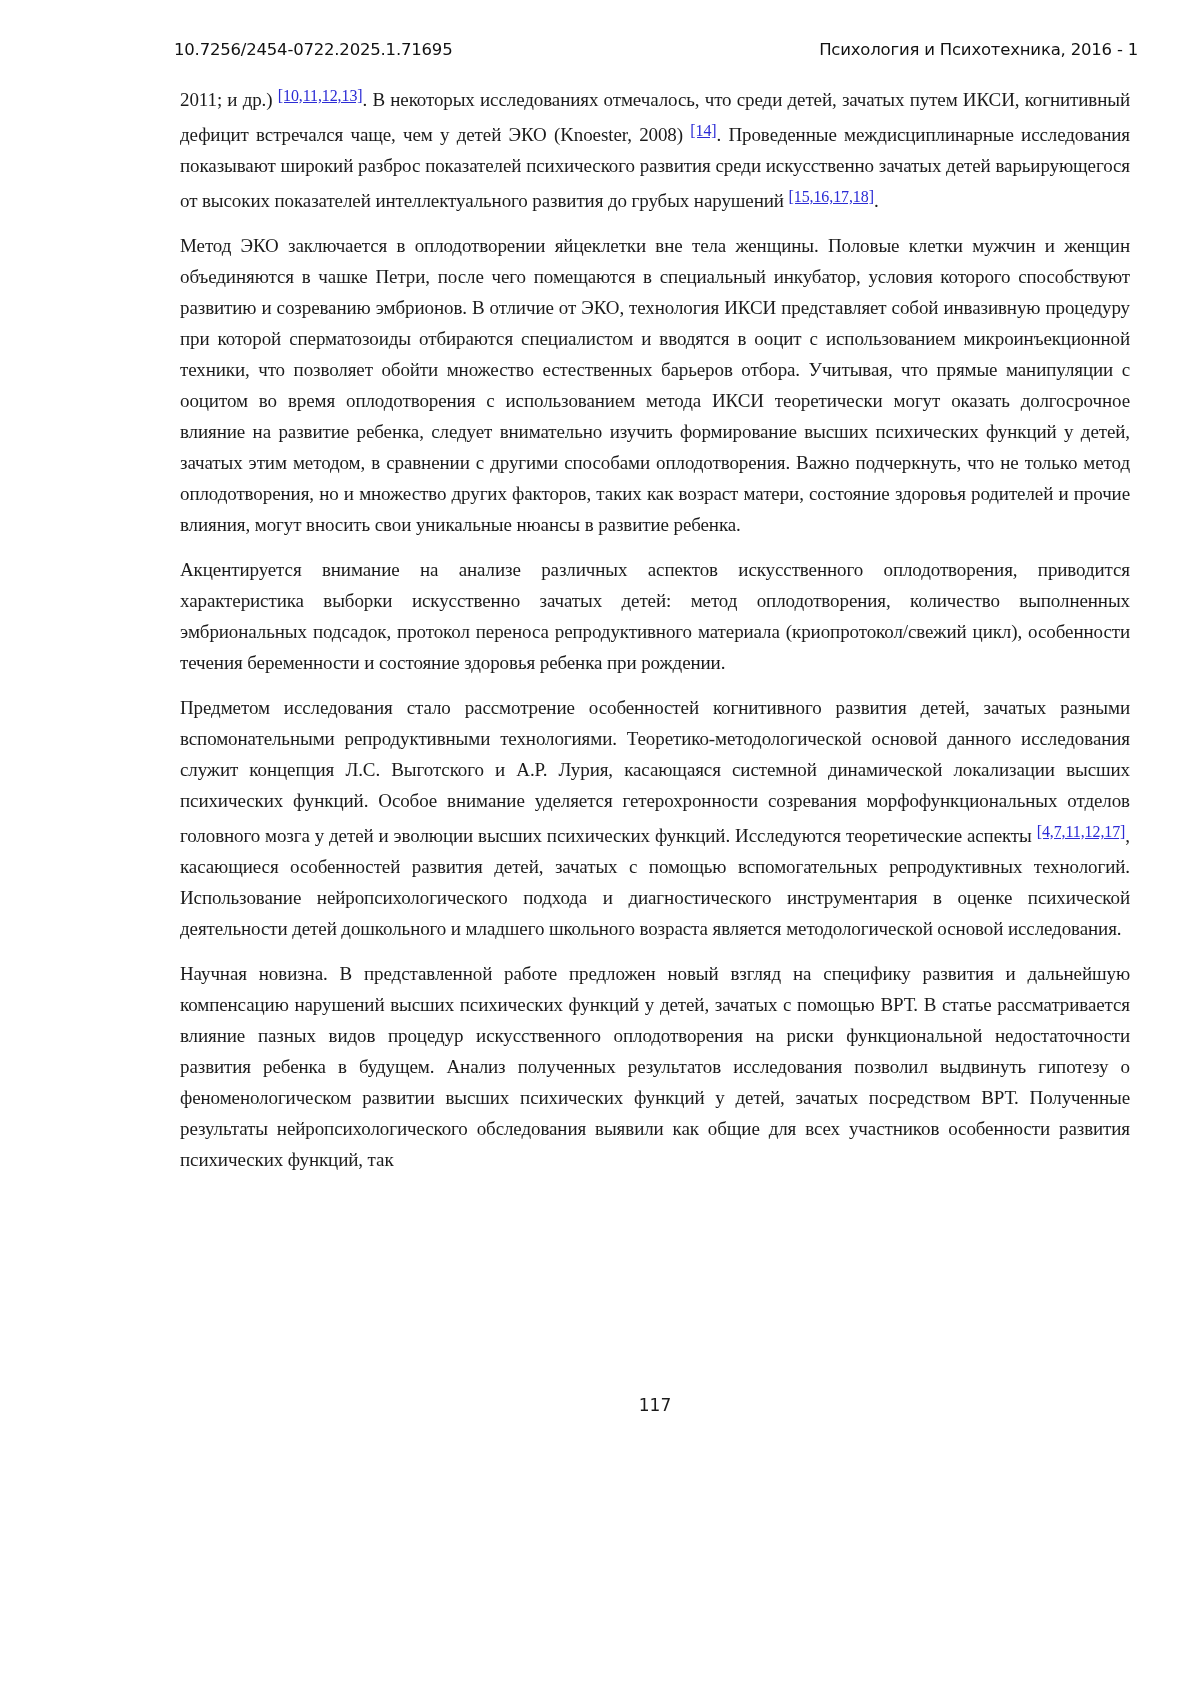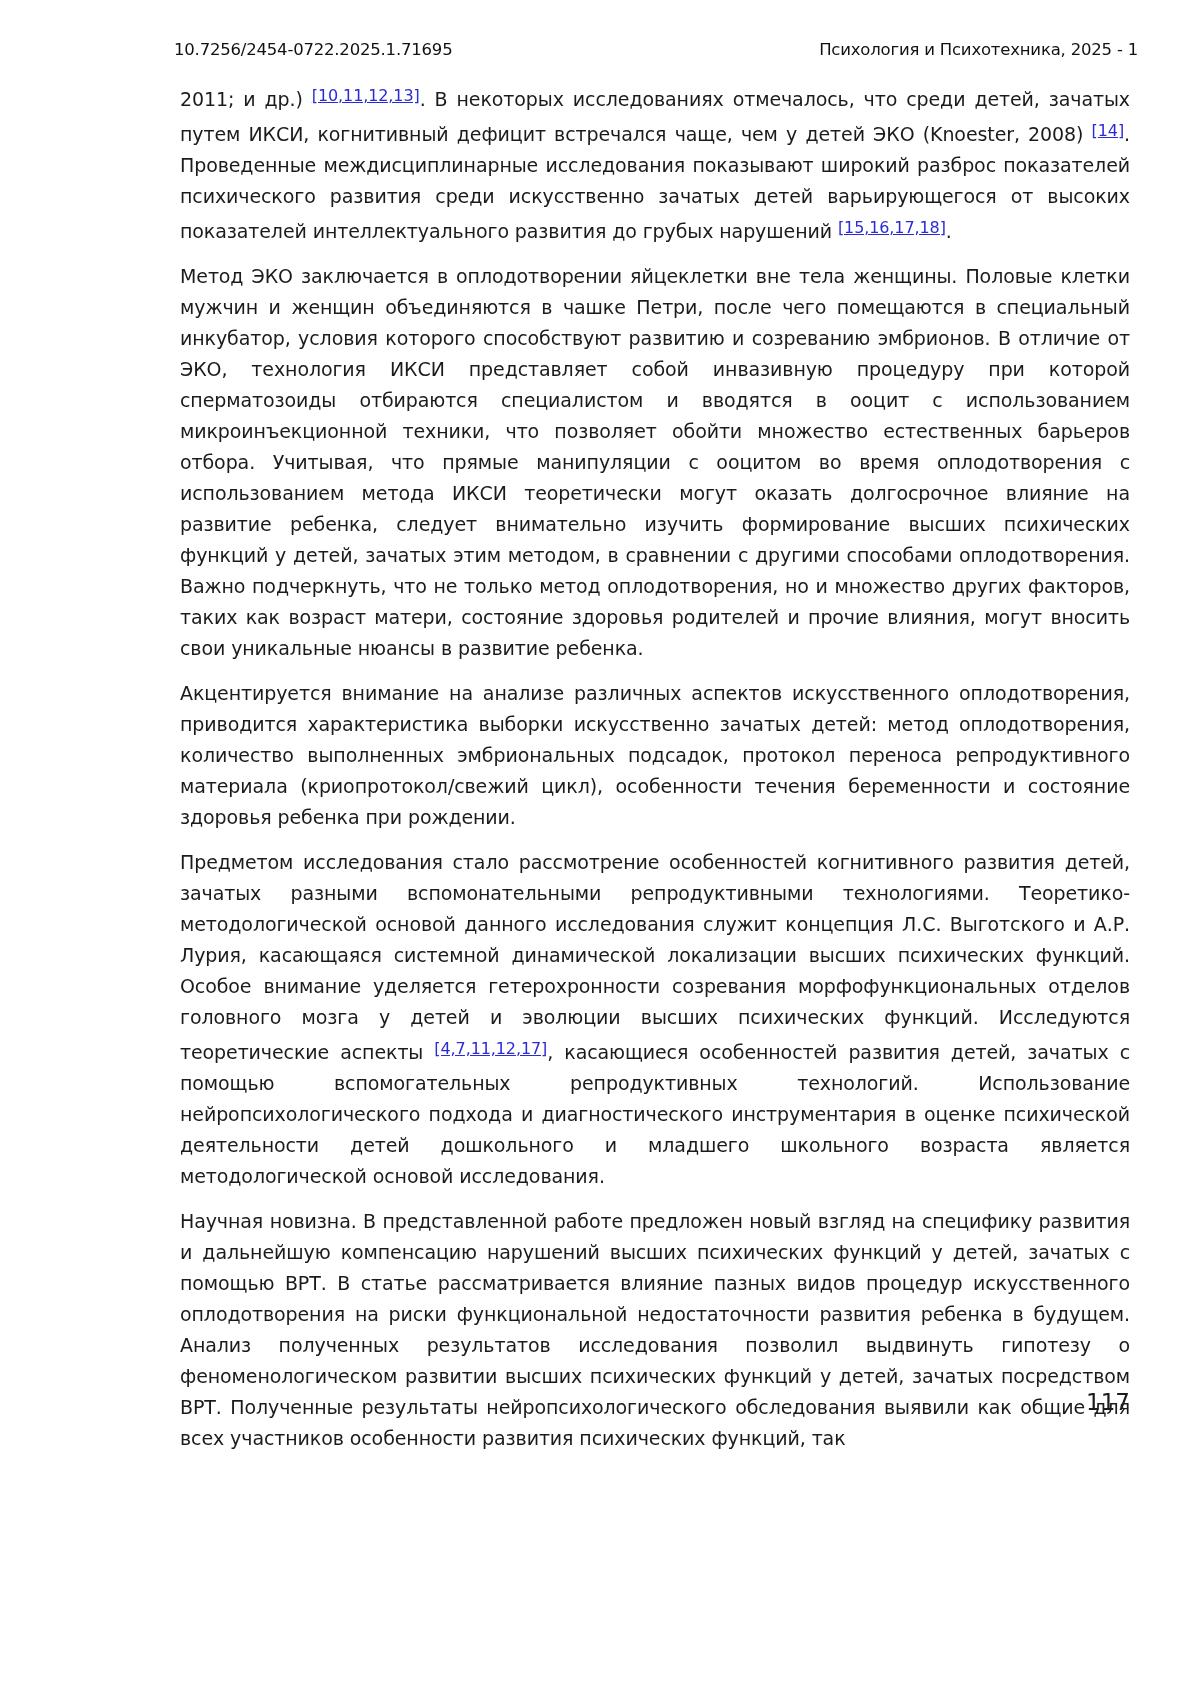--- a/index.html
+++ b/index.html
@@ -21,20 +21,21 @@
     font-size: 16.5px;
     color: #111111;
     letter-spacing: -0.2px;
     white-space: nowrap;
   }
   .content {
     position: absolute;
     top: 80px;
     left: 180px;
     width: 950px;
+    font-family: Liberation Serif, serif;
   }
   .content p {
     margin: 0 0 14px 0;
     text-align: justify;
     font-size: 19px;
     line-height: 31px;
     color: #1b1b1b;
     letter-spacing: -0.1px;
   }
   a.ref {
@@ -43,33 +44,33 @@
     font-size: 16px;
     vertical-align: 5px;
     white-space: nowrap;
     cursor: pointer;
   }
   .footer {
     position: absolute;
     bottom: 42px;
     left: 180px;
     width: 950px;
-    text-align: right;
-    font-size: 23px;
+    text-align: center;
+    font-size: 17px;
     color: #1b1b1b;
   }
 </style>
 </head>
 <body>
 
 <div class="page">
 
   <div class="header">
     <span>10.7256/2454-0722.2025.1.71695</span>
-    <span>Психология и Психотехника, 2025 - 1</span>
+    <span>Психология и Психотехника, 2016 - 1</span>
   </div>
 
   <div class="content">
       <p>2011; и др.) <a class="ref">[10,11,12,13]</a>. В некоторых исследованиях отмечалось, что среди детей, зачатых путем ИКСИ, когнитивный дефицит встречался чаще, чем у детей ЭКО (Knoester, 2008) <a class="ref">[14]</a>. Проведенные междисциплинарные исследования показывают широкий разброс показателей психического развития среди искусственно зачатых детей варьирующегося от высоких показателей интеллектуального развития до грубых нарушений <a class="ref">[15,16,17,18]</a>.</p>
       <p>Метод ЭКО заключается в оплодотворении яйцеклетки вне тела женщины. Половые клетки мужчин и женщин объединяются в чашке Петри, после чего помещаются в специальный инкубатор, условия которого способствуют развитию и созреванию эмбрионов. В отличие от ЭКО, технология ИКСИ представляет собой инвазивную процедуру при которой сперматозоиды отбираются специалистом и вводятся в ооцит с использованием микроинъекционной техники, что позволяет обойти множество естественных барьеров отбора. Учитывая, что прямые манипуляции с ооцитом во время оплодотворения с использованием метода ИКСИ теоретически могут оказать долгосрочное влияние на развитие ребенка, следует внимательно изучить формирование высших психических функций у детей, зачатых этим методом, в сравнении с другими способами оплодотворения. Важно подчеркнуть, что не только метод оплодотворения, но и множество других факторов, таких как возраст матери, состояние здоровья родителей и прочие влияния, могут вносить свои уникальные нюансы в развитие ребенка.</p>
       <p>Акцентируется внимание на анализе различных аспектов искусственного оплодотворения, приводится характеристика выборки искусственно зачатых детей: метод оплодотворения, количество выполненных эмбриональных подсадок, протокол переноса репродуктивного материала (криопротокол/свежий цикл), особенности течения беременности и состояние здоровья ребенка при рождении.</p>
       <p>Предметом исследования стало рассмотрение особенностей когнитивного развития детей, зачатых разными вспомонательными репродуктивными технологиями. Теоретико-методологической основой данного исследования служит концепция Л.С. Выготского и А.Р. Лурия, касающаяся системной динамической локализации высших психических функций. Особое внимание уделяется гетерохронности созревания морфофункциональных отделов головного мозга у детей и эволюции высших психических функций. Исследуются теоретические аспекты <a class="ref">[4,7,11,12,17]</a>, касающиеся особенностей развития детей, зачатых с помощью вспомогательных репродуктивных технологий. Использование нейропсихологического подхода и диагностического инструментария в оценке психической деятельности детей дошкольного и младшего школьного возраста является методологической основой исследования.</p>
       <p>Научная новизна. В представленной работе предложен новый взгляд на специфику развития и дальнейшую компенсацию нарушений высших психических функций у детей, зачатых с помощью ВРТ. В статье рассматривается влияние пазных видов процедур искусственного оплодотворения на риски функциональной недостаточности развития ребенка в будущем. Анализ полученных результатов исследования позволил выдвинуть гипотезу о феноменологическом развитии высших психических функций у детей, зачатых посредством ВРТ. Полученные результаты нейропсихологического обследования выявили как общие для всех участников особенности развития психических функций, так</p>
     </div>
 

